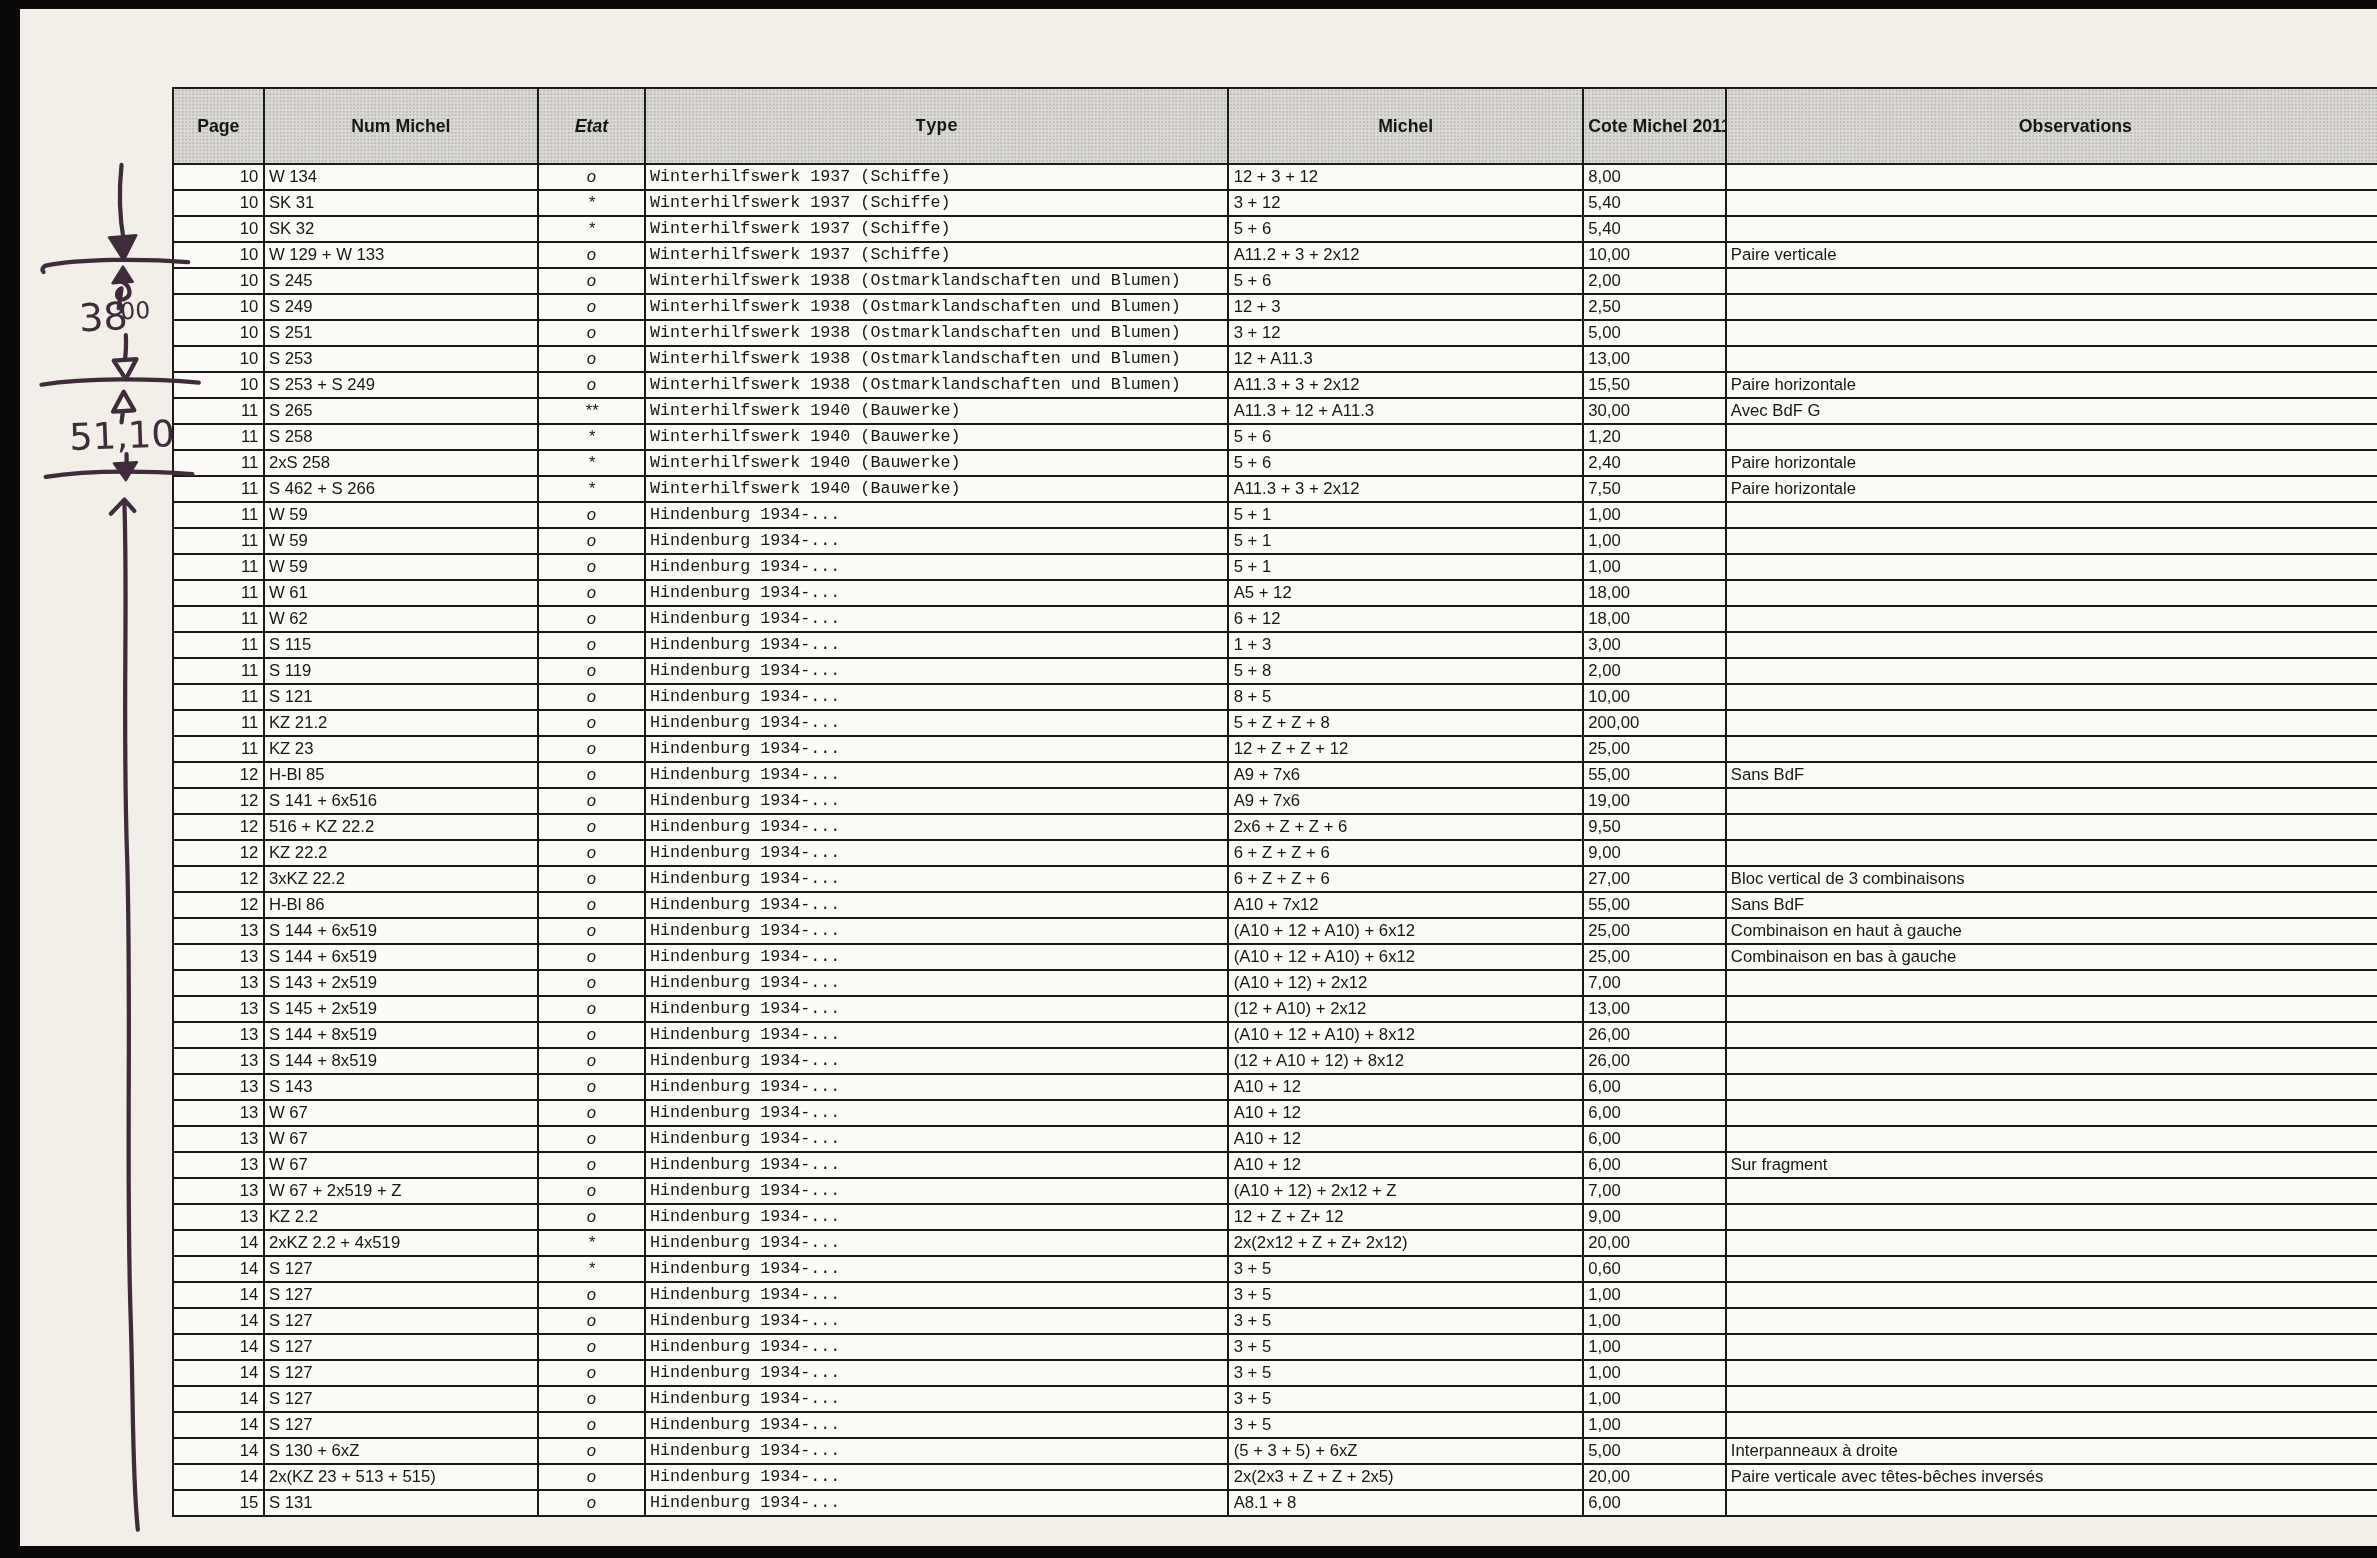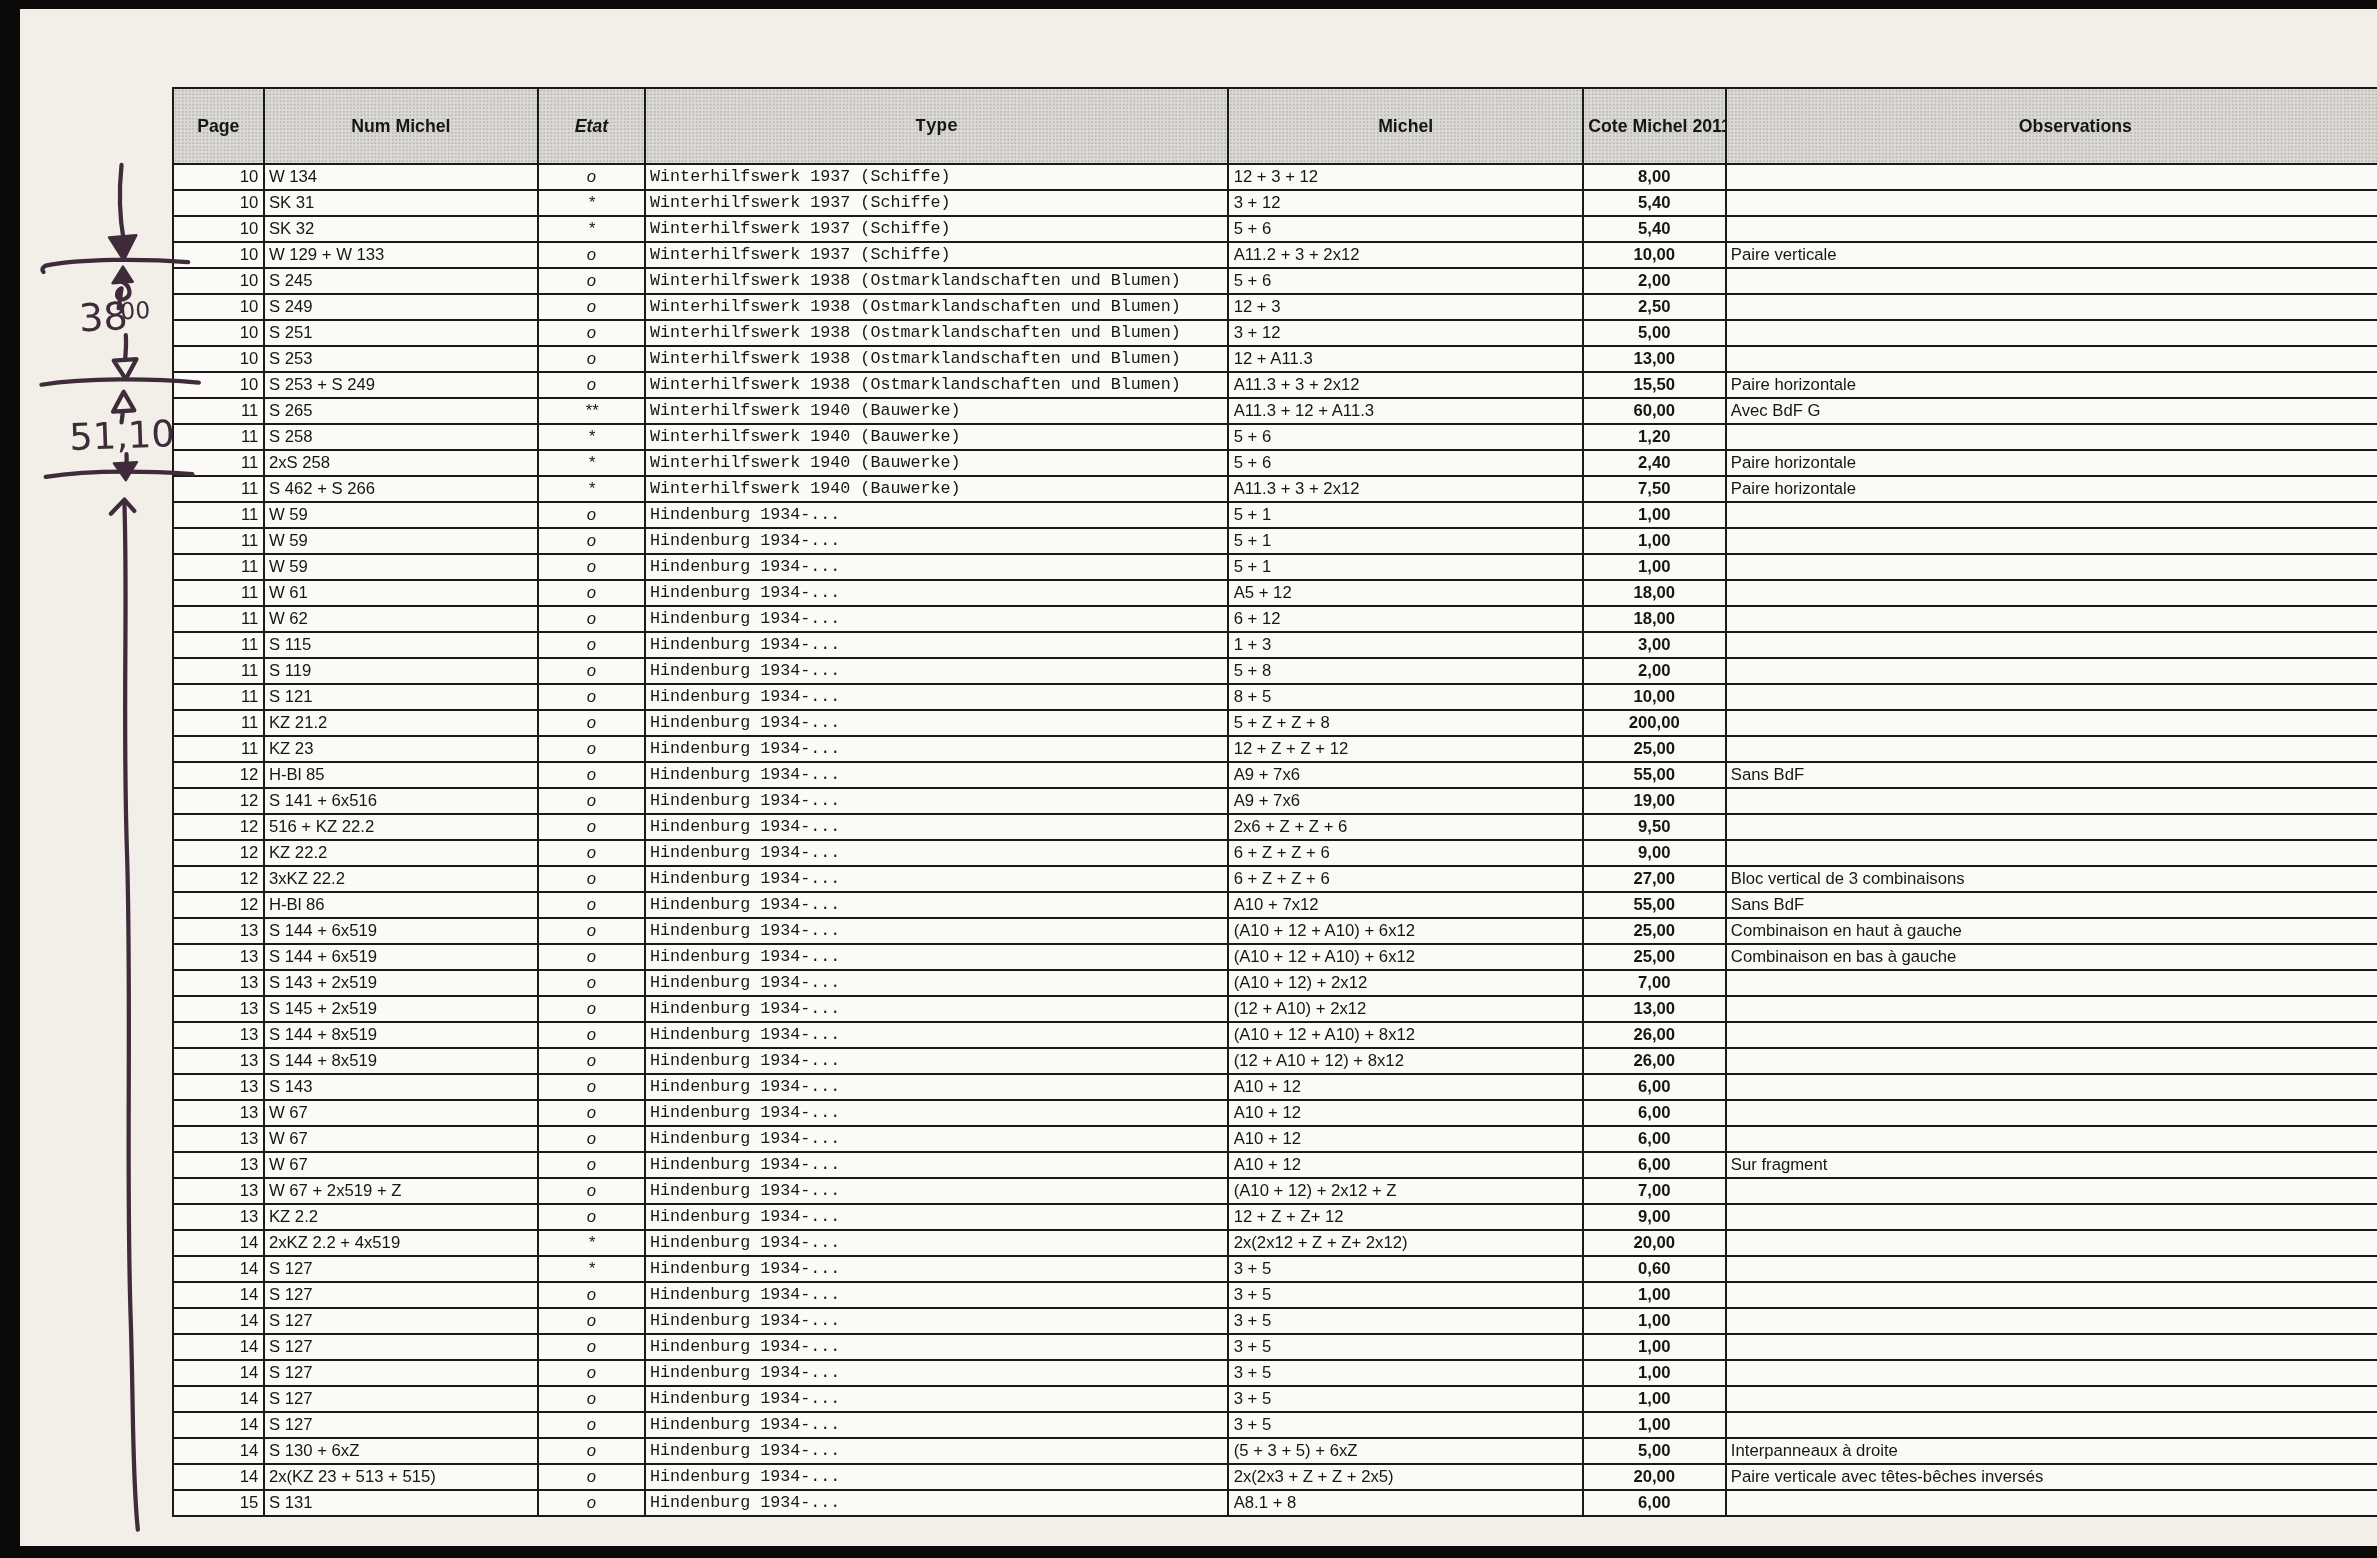--- a/index.html
+++ b/index.html
@@ -33,21 +33,21 @@
   .col-page{width:80px;}
   .col-num{width:264px;margin-left:24px;}
   .col-etat{width:96px;font-style:italic;}
   .col-type{width:573px;font-family:Liberation Mono, monospace;}
   .col-faciale{width:344px;}
   .col-cote{width:132px;}
   .col-obs{width:689px;}
   th.col-cote{white-space:pre-line;}
   td.col-page{text-align:right;padding-right:3.5px;}
   td.col-etat{text-align:center;font-size:17px;}
-  td.col-cote{text-align:center;padding-right:5.7px;font-weight:bold;}
+  td.col-cote{text-align:left;padding-right:5.7px;}
   td.col-num,td.col-type,td.col-faciale,td.col-obs{text-align:left;}
   svg.hand{position:absolute;left:0;top:0;pointer-events:none;}
   .ink{stroke:#3f2b3a;stroke-width:6;fill:none;stroke-linecap:round;stroke-linejoin:round;}
   .ink-fill{fill:#3f2b3a;stroke:#3f2b3a;stroke-width:3;stroke-linejoin:round;}
   .ink-text{fill:#3f2b3a;font-family:"DejaVu Sans",sans-serif;}
 </style>
 </head>
 <body>
 
 <div class="paper">
@@ -146,21 +146,21 @@
           <td class="col-faciale">A11.3 + 3 + 2x12</td>
           <td class="col-cote">15,50</td>
           <td class="col-obs">Paire horizontale</td>
         </tr>
         <tr>
           <td class="col-page">11</td>
           <td class="col-num">S 265</td>
           <td class="col-etat">**</td>
           <td class="col-type">Winterhilfswerk 1940 (Bauwerke)</td>
           <td class="col-faciale">A11.3 + 12 + A11.3</td>
-          <td class="col-cote">60,00</td>
+          <td class="col-cote">30,00</td>
           <td class="col-obs">Avec BdF G</td>
         </tr>
         <tr>
           <td class="col-page">11</td>
           <td class="col-num">S 258</td>
           <td class="col-etat">*</td>
           <td class="col-type">Winterhilfswerk 1940 (Bauwerke)</td>
           <td class="col-faciale">5 + 6</td>
           <td class="col-cote">1,20</td>
           <td class="col-obs"></td>

